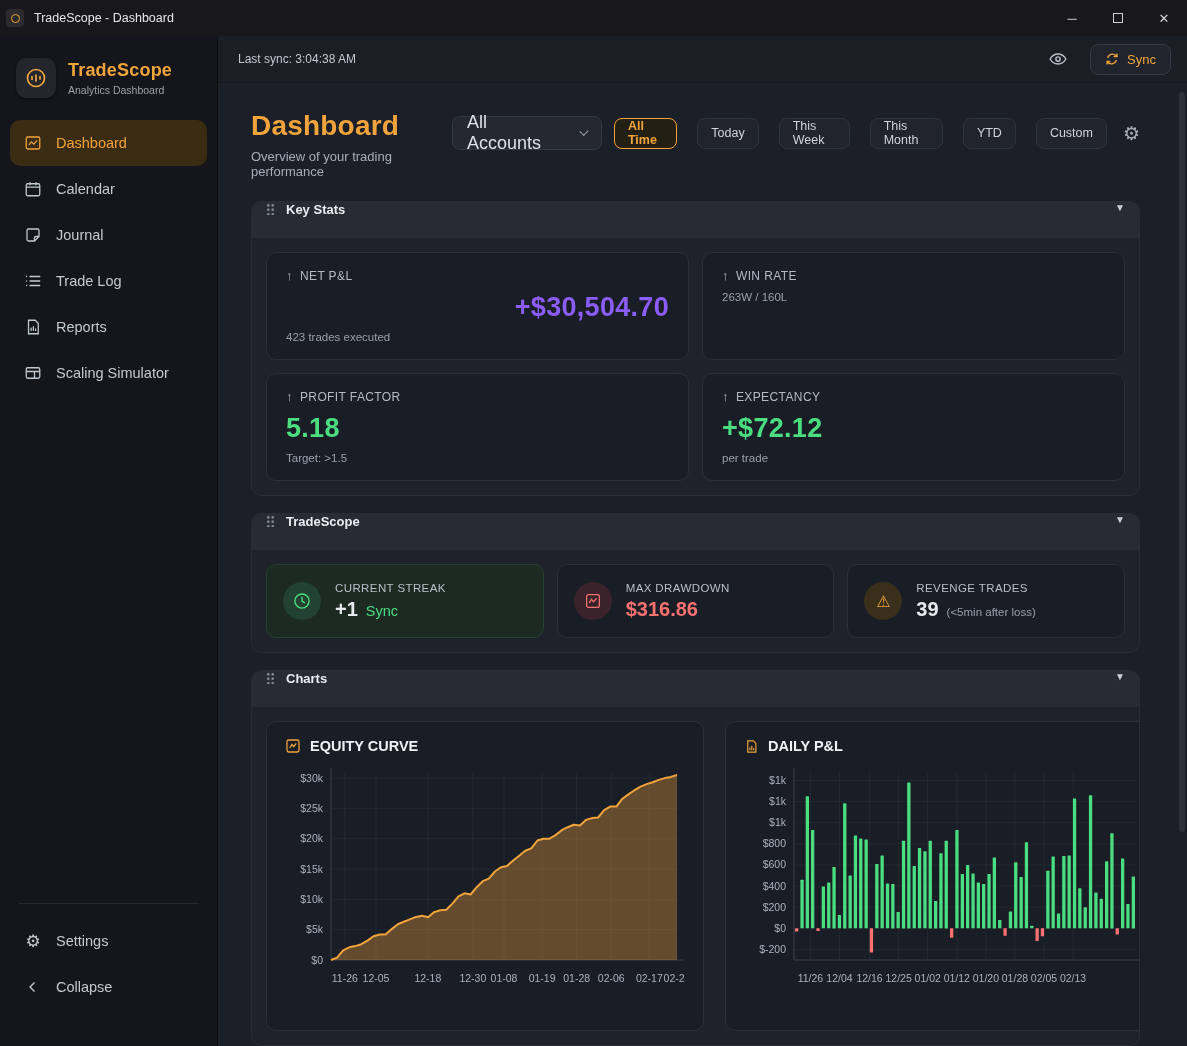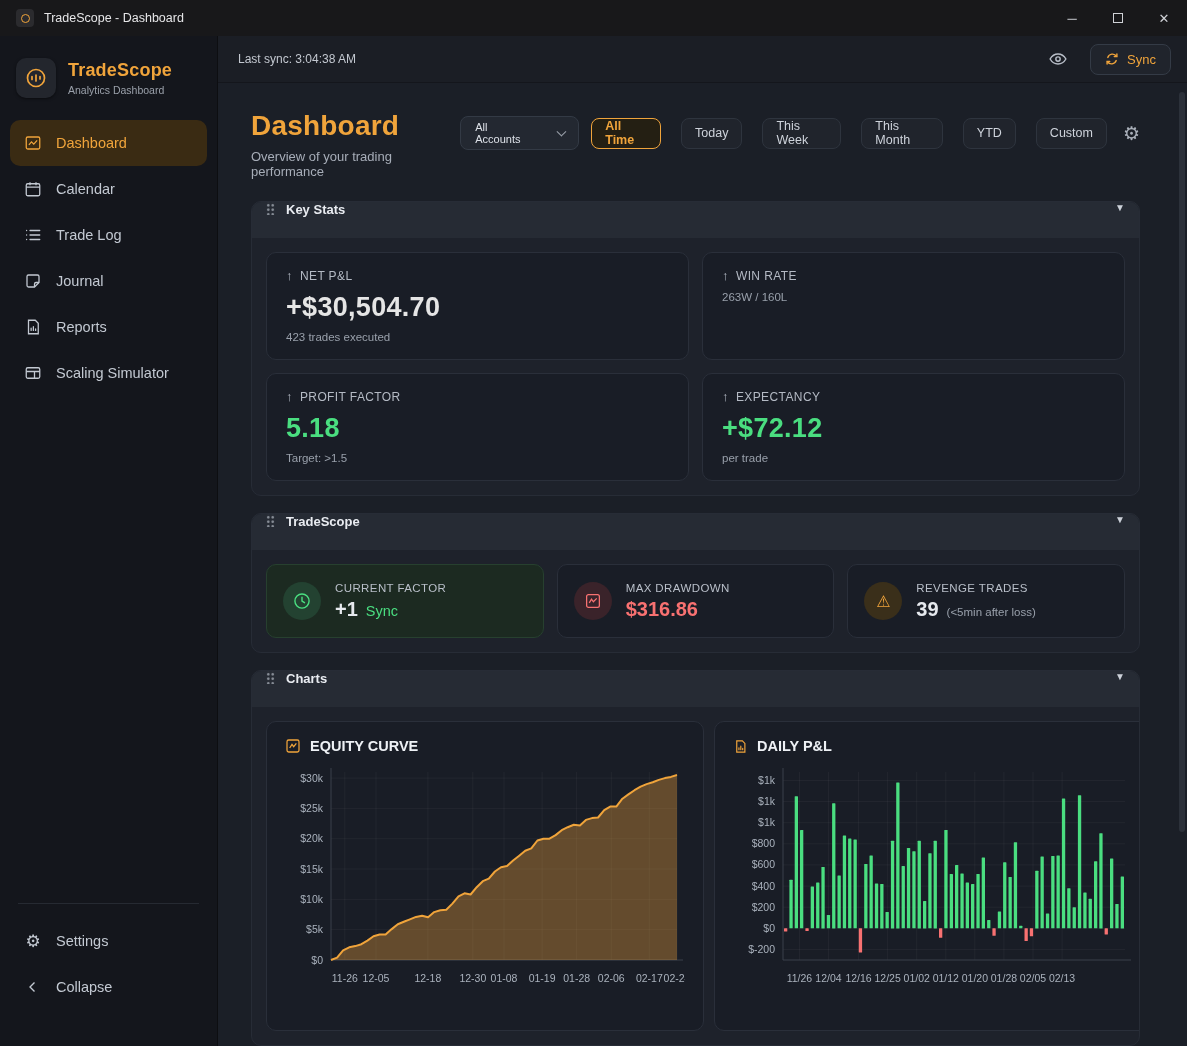--- a/index.html
+++ b/index.html
@@ -1,21 +1,21 @@
 <!DOCTYPE html>
 <html><head>
 <meta charset="utf-8">
 <style>
   * { margin:0; padding:0; box-sizing:border-box; }
   html,body { background:#0b0c0e; }
   body { font-family:"Liberation Sans","DejaVu Sans",sans-serif; }
   .window { position:relative; width:1187px; height:1046px; background:#15171d; overflow:hidden; }
 
   
-  .titlebar { height:36px; background:#18181a; display:flex; align-items:center; padding-left:16px; }
+  .titlebar { height:36px; background:#18181a; display:flex; align-items:center; padding-left:6px; }
   .app-ico { width:18px; height:18px; border-radius:4px; background:#2b2b2e; display:flex; align-items:center; justify-content:center; margin-right:10px; }
   .app-ico i { display:block; width:9px; height:9px; border:1.5px solid #f0a43b; border-radius:50%; }
   .tb-title { font-size:12.5px; color:#e6e6e8; }
   .wctrls { margin-left:auto; display:flex; height:36px; }
   .wbtn { width:46px; height:36px; display:flex; align-items:center; justify-content:center; color:#cfd1d6; font-size:13px; cursor:default; }
   .maxbox { display:block; width:10px; height:10px; border:1px solid #cfd1d6; }
 
   
   .appbody { display:flex; height:1010px; }
   .sidebar { width:218px; background:#14161c; display:flex; flex-direction:column; padding:14px 0 36px 0; border-right:1px solid #0d0e11; }
@@ -39,62 +39,62 @@
   .sync-info { font-size:12px; color:#c3c8d0; }
   .top-right { margin-left:auto; display:flex; align-items:center; gap:22px; }
   .sync-btn { display:flex; align-items:center; gap:8px; height:31px; padding:0 14px; background:#20242c; border:1px solid #343b46; border-radius:8px; color:#f0a43b; font-size:13px; cursor:default; }
 
   
   .content { flex:1; padding:27px 47px 0 33px; overflow:hidden; }
   .pagehead { display:flex; align-items:flex-start; margin-bottom:22px; }
   .page-title { font-size:28px; font-weight:bold; color:#f0a43b; letter-spacing:.2px; }
   .page-sub { font-size:13px; color:#a7adb8; margin-top:7px; }
   .head-ctrls { margin-left:auto; display:flex; align-items:center; gap:12px; padding-top:6px; }
-  .select { display:flex; align-items:center; gap:26px; height:34px; padding:0 14px; background:#232831; border:1px solid #333a45; border-radius:8px; color:#dde1e8; font-size:11px; cursor:default; }
+  .select { display:flex; align-items:center; gap:26px; height:34px; padding:0 14px; background:#232831; border:1px solid #333a45; border-radius:8px; color:#dde1e8; font-size:18px; cursor:default; }
   .chev { width:7px; height:7px; border-right:1.6px solid #9aa0aa; border-bottom:1.6px solid #9aa0aa; transform:rotate(45deg); margin-top:-4px; }
   .tf-group { display:flex; gap:20px; align-items:center; }
   .tfbtn { height:31px; padding:0 13px; display:flex; align-items:center; background:#20242c; border:1px solid #2e343e; border-radius:8px; color:#ced3db; font-size:12.5px; cursor:default; }
   .tfbtn.active { border-color:#f0a43b; color:#f0a43b; background:#241f13; font-weight:bold; }
   .gear-btn { color:#aab0ba; font-size:19px; margin-left:4px; cursor:default; }
 
   
   .section { background:#1e222b; border:1px solid #272c36; border-radius:10px; margin-bottom:17px; overflow:hidden; }
   .sec-head { height:36px; background:#262b34; display:flex; align-items:flex-start; gap:11px; padding:0 14px; }
   .drag { width:9px; height:13px; background-image:radial-gradient(circle,#8a909a 1.1px,transparent 1.4px); background-size:4.5px 4.5px; background-position:0 1px; }
   .sec-title { font-size:13px; font-weight:bold; color:#e9ecf1; }
   .sec-chev { margin-left:auto; color:#ccd1d9; font-size:10px; cursor:default; }
   .sec-body { padding:14px; }
 
   
   .stat-grid { display:grid; grid-template-columns:1fr 1fr; gap:13px; }
   .stat-card { background:#191d26; border:1px solid #2a2f3a; border-radius:10px; padding:15px 19px; min-height:108px; }
   .stat-label { display:flex; align-items:center; gap:7px; font-size:12px; color:#b4bac4; letter-spacing:.4px; }
   .stat-label .arrow { color:#b4bac4; font-size:13px; }
   .stat-value { font-size:27px; font-weight:bold; margin-top:9px; letter-spacing:.3px; }
-  .v-light { color:#e5e5e5; }
+  .v-light { color:#8b5cf6;text-align:right; }
   .v-green { color:#4ade80; }
   .stat-sub { font-size:11.5px; color:#99a0ab; margin-top:8px; }
 
   
   .perf-grid { display:grid; grid-template-columns:1fr 1fr 1fr; gap:13px; }
   .perf-card { background:#191d26; border:1px solid #2a2f3a; border-radius:10px; height:74px; display:flex; align-items:center; gap:14px; padding:0 16px; }
   .perf-card.streak { background:#1c2a21; border-color:#27402f; }
   .picon { width:38px; height:38px; border-radius:50%; display:flex; align-items:center; justify-content:center; flex:0 0 auto; }
   .picon.green { background:#234231; }
   .picon.red { background:#3a232a; }
   .picon.amber { background:#3a2f1a; color:#f0a43b; font-size:16px; }
   .plabel { font-size:11.5px; color:#b9bfc9; letter-spacing:.4px; }
   .pvalrow { display:flex; align-items:baseline; gap:8px; margin-top:4px; }
   .pval { font-size:20px; font-weight:bold; color:#e6e9ee; }
   .pval.red { color:#f87171; }
   .psuffix-green { font-size:14.5px; color:#4ade80; }
   .psuffix-grey { font-size:11.5px; color:#99a0ab; }
 
   
-  .chart-grid { display:grid; grid-template-columns:1fr 1fr; gap:10px; }
+  .chart-grid { display:grid; grid-template-columns:1fr 1fr; gap:21px; }
   .chart-card { background:#191d26; border:1px solid #2a2f3a; border-radius:10px; padding:16px 18px 10px 18px; height:310px; }
   .chart-title { display:flex; align-items:center; gap:9px; font-size:14.5px; font-weight:bold; color:#eef1f5; margin-bottom:6px; }
   .chart-card svg.plot { display:block; }
 
   .vscroll { position:absolute; right:2px; top:92px; width:6px; height:740px; background:#2c313a; border-radius:3px; }
 </style>
 </head>
 <body>
 
 <div class="window">
@@ -139,30 +139,30 @@
         </div>
         <div class="nav-item">
           <svg width="18" height="18" viewBox="0 0 24 24" fill="none" stroke="currentColor" stroke-width="1.7">
               <rect x="3" y="5" width="18" height="16" rx="2"></rect>
               <path d="M3 9.5 H21 M8 3 v4 M16 3 v4"></path>
             </svg>
           <span>Calendar</span>
         </div>
         <div class="nav-item">
           <svg width="18" height="18" viewBox="0 0 24 24" fill="none" stroke="currentColor" stroke-width="1.7">
-              <path d="M8 6 H21 M8 12 H21 M8 18 H21 M3.5 6 h.01 M3.5 12 h.01 M3.5 18 h.01" stroke-linecap="round"></path>
-            </svg>
-          <span>Trade Log</span>
-        </div>
-        <div class="nav-item">
-          <svg width="18" height="18" viewBox="0 0 24 24" fill="none" stroke="currentColor" stroke-width="1.7">
               <path d="M4 6 a2 2 0 0 1 2-2 h12 a2 2 0 0 1 2 2 v8 l-6 6 H6 a2 2 0 0 1-2-2 z"></path>
               <path d="M14 20 v-4 a2 2 0 0 1 2-2 h4"></path>
             </svg>
           <span>Journal</span>
+        </div>
+        <div class="nav-item">
+          <svg width="18" height="18" viewBox="0 0 24 24" fill="none" stroke="currentColor" stroke-width="1.7">
+              <path d="M8 6 H21 M8 12 H21 M8 18 H21 M3.5 6 h.01 M3.5 12 h.01 M3.5 18 h.01" stroke-linecap="round"></path>
+            </svg>
+          <span>Trade Log</span>
         </div>
         <div class="nav-item">
           <svg width="18" height="18" viewBox="0 0 24 24" fill="none" stroke="currentColor" stroke-width="1.7">
               <path d="M6 3 h9 l4 4 v14 H6 z"></path>
               <path d="M9.5 16.5 v-3 M12.5 16.5 v-5 M15.5 16.5 v-2" stroke-linecap="round"></path>
             </svg>
           <span>Reports</span>
         </div>
         <div class="nav-item">
           <svg width="18" height="18" viewBox="0 0 24 24" fill="none" stroke="currentColor" stroke-width="1.7">
@@ -283,21 +283,21 @@
           <div class="sec-body">
             <div class="perf-grid">
               <div class="perf-card streak">
                 <span class="picon green">
                   <svg width="20" height="20" viewBox="0 0 24 24" fill="none" stroke="#4ade80" stroke-width="1.7">
                       <circle cx="12" cy="12" r="8.5"></circle>
                       <path d="M12 7.5 V12 L15 14" stroke-linecap="round"></path>
                     </svg>
                 </span>
                 <div>
-                  <div class="plabel">CURRENT FACTOR</div>
+                  <div class="plabel">CURRENT STREAK</div>
                   <div class="pvalrow">
                     <span class="pval">+1</span>
                     <span class="psuffix-green">Sync</span>
                   </div>
                 </div>
               </div>
               <div class="perf-card">
                 <span class="picon red">
                   <svg width="18" height="18" viewBox="0 0 24 24" fill="none" stroke="#f87171" stroke-width="1.7">
                       <rect x="3.5" y="3.5" width="17" height="17" rx="2.5"></rect>

